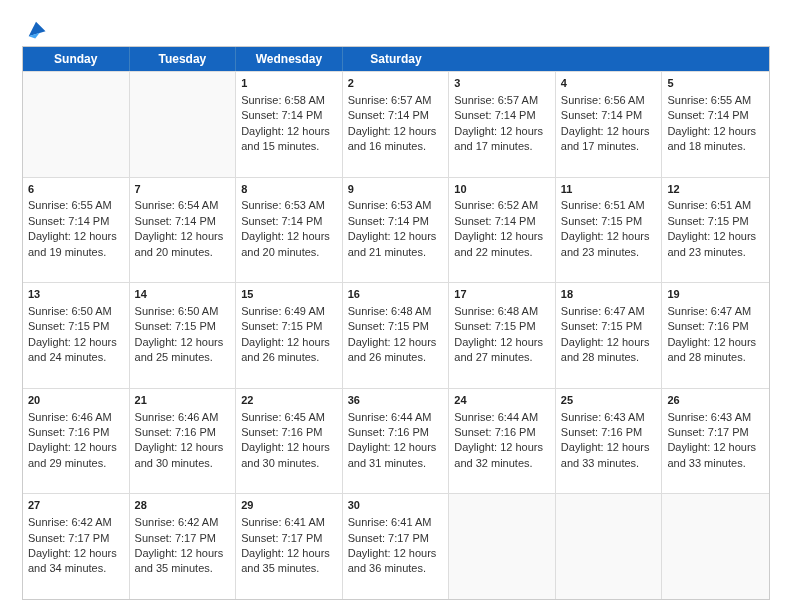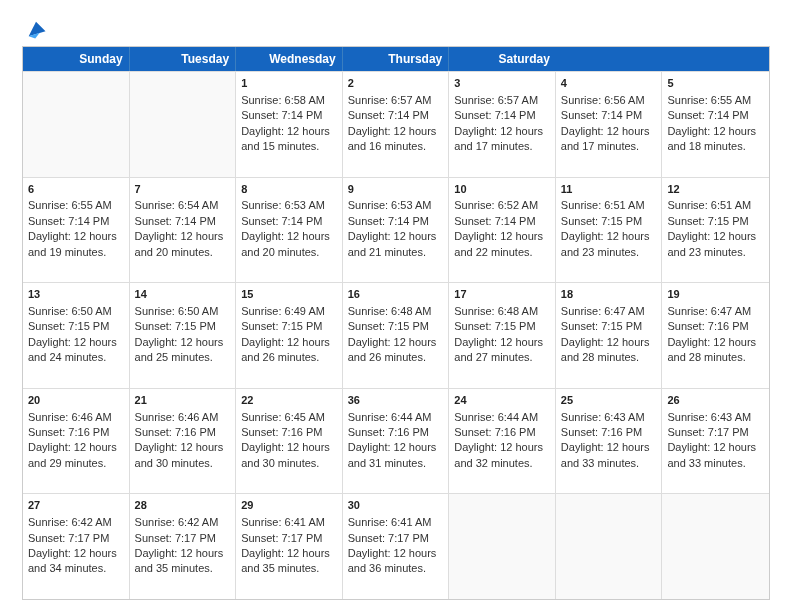--- a/index.html
+++ b/index.html
@@ -65,21 +65,21 @@
       display: grid;
       grid-template-columns: repeat(7, 1fr);
       background: #1565c0;
     }
     .cal-header-cell {
       color: #fff;
       font-size: 12px;
       font-weight: bold;
       padding: 5px 6px;
       border-right: 1px solid #3a7ec0;
-      text-align: right;
+      text-align: center;
     }
     .cal-header-cell:last-child { border-right: none; }
     .cal-body {
       flex: 1;
       display: flex;
       flex-direction: column;
     }
     .cal-row {
       display: grid;
       grid-template-columns: repeat(7, 1fr);
@@ -131,21 +131,20 @@
       <div class="title-month"></div>
       <div class="title-location"></div>
     </div>
   </div>
 
   <div class="calendar">
     <div class="cal-header-row">
     <div class="cal-header-cell">Sunday</div>
         <div class="cal-header-cell">Tuesday</div>
         <div class="cal-header-cell">Wednesday</div>
-        <div class="cal-header-cell">Thursday</div>
         <div class="cal-header-cell">Saturday</div>
       </div>
     <div class="cal-body">
     <div class="cal-row">
           <div class="cal-cell empty"></div>
           <div class="cal-cell empty"></div>
           <div class="cal-cell">
             <span class="cal-day-num">1</span>
             <div class="cal-cell-text">Sunrise: 6:58 AM<br>Sunset: 7:14 PM<br>Daylight: 12 hours and 15 minutes.</div>
           </div>

